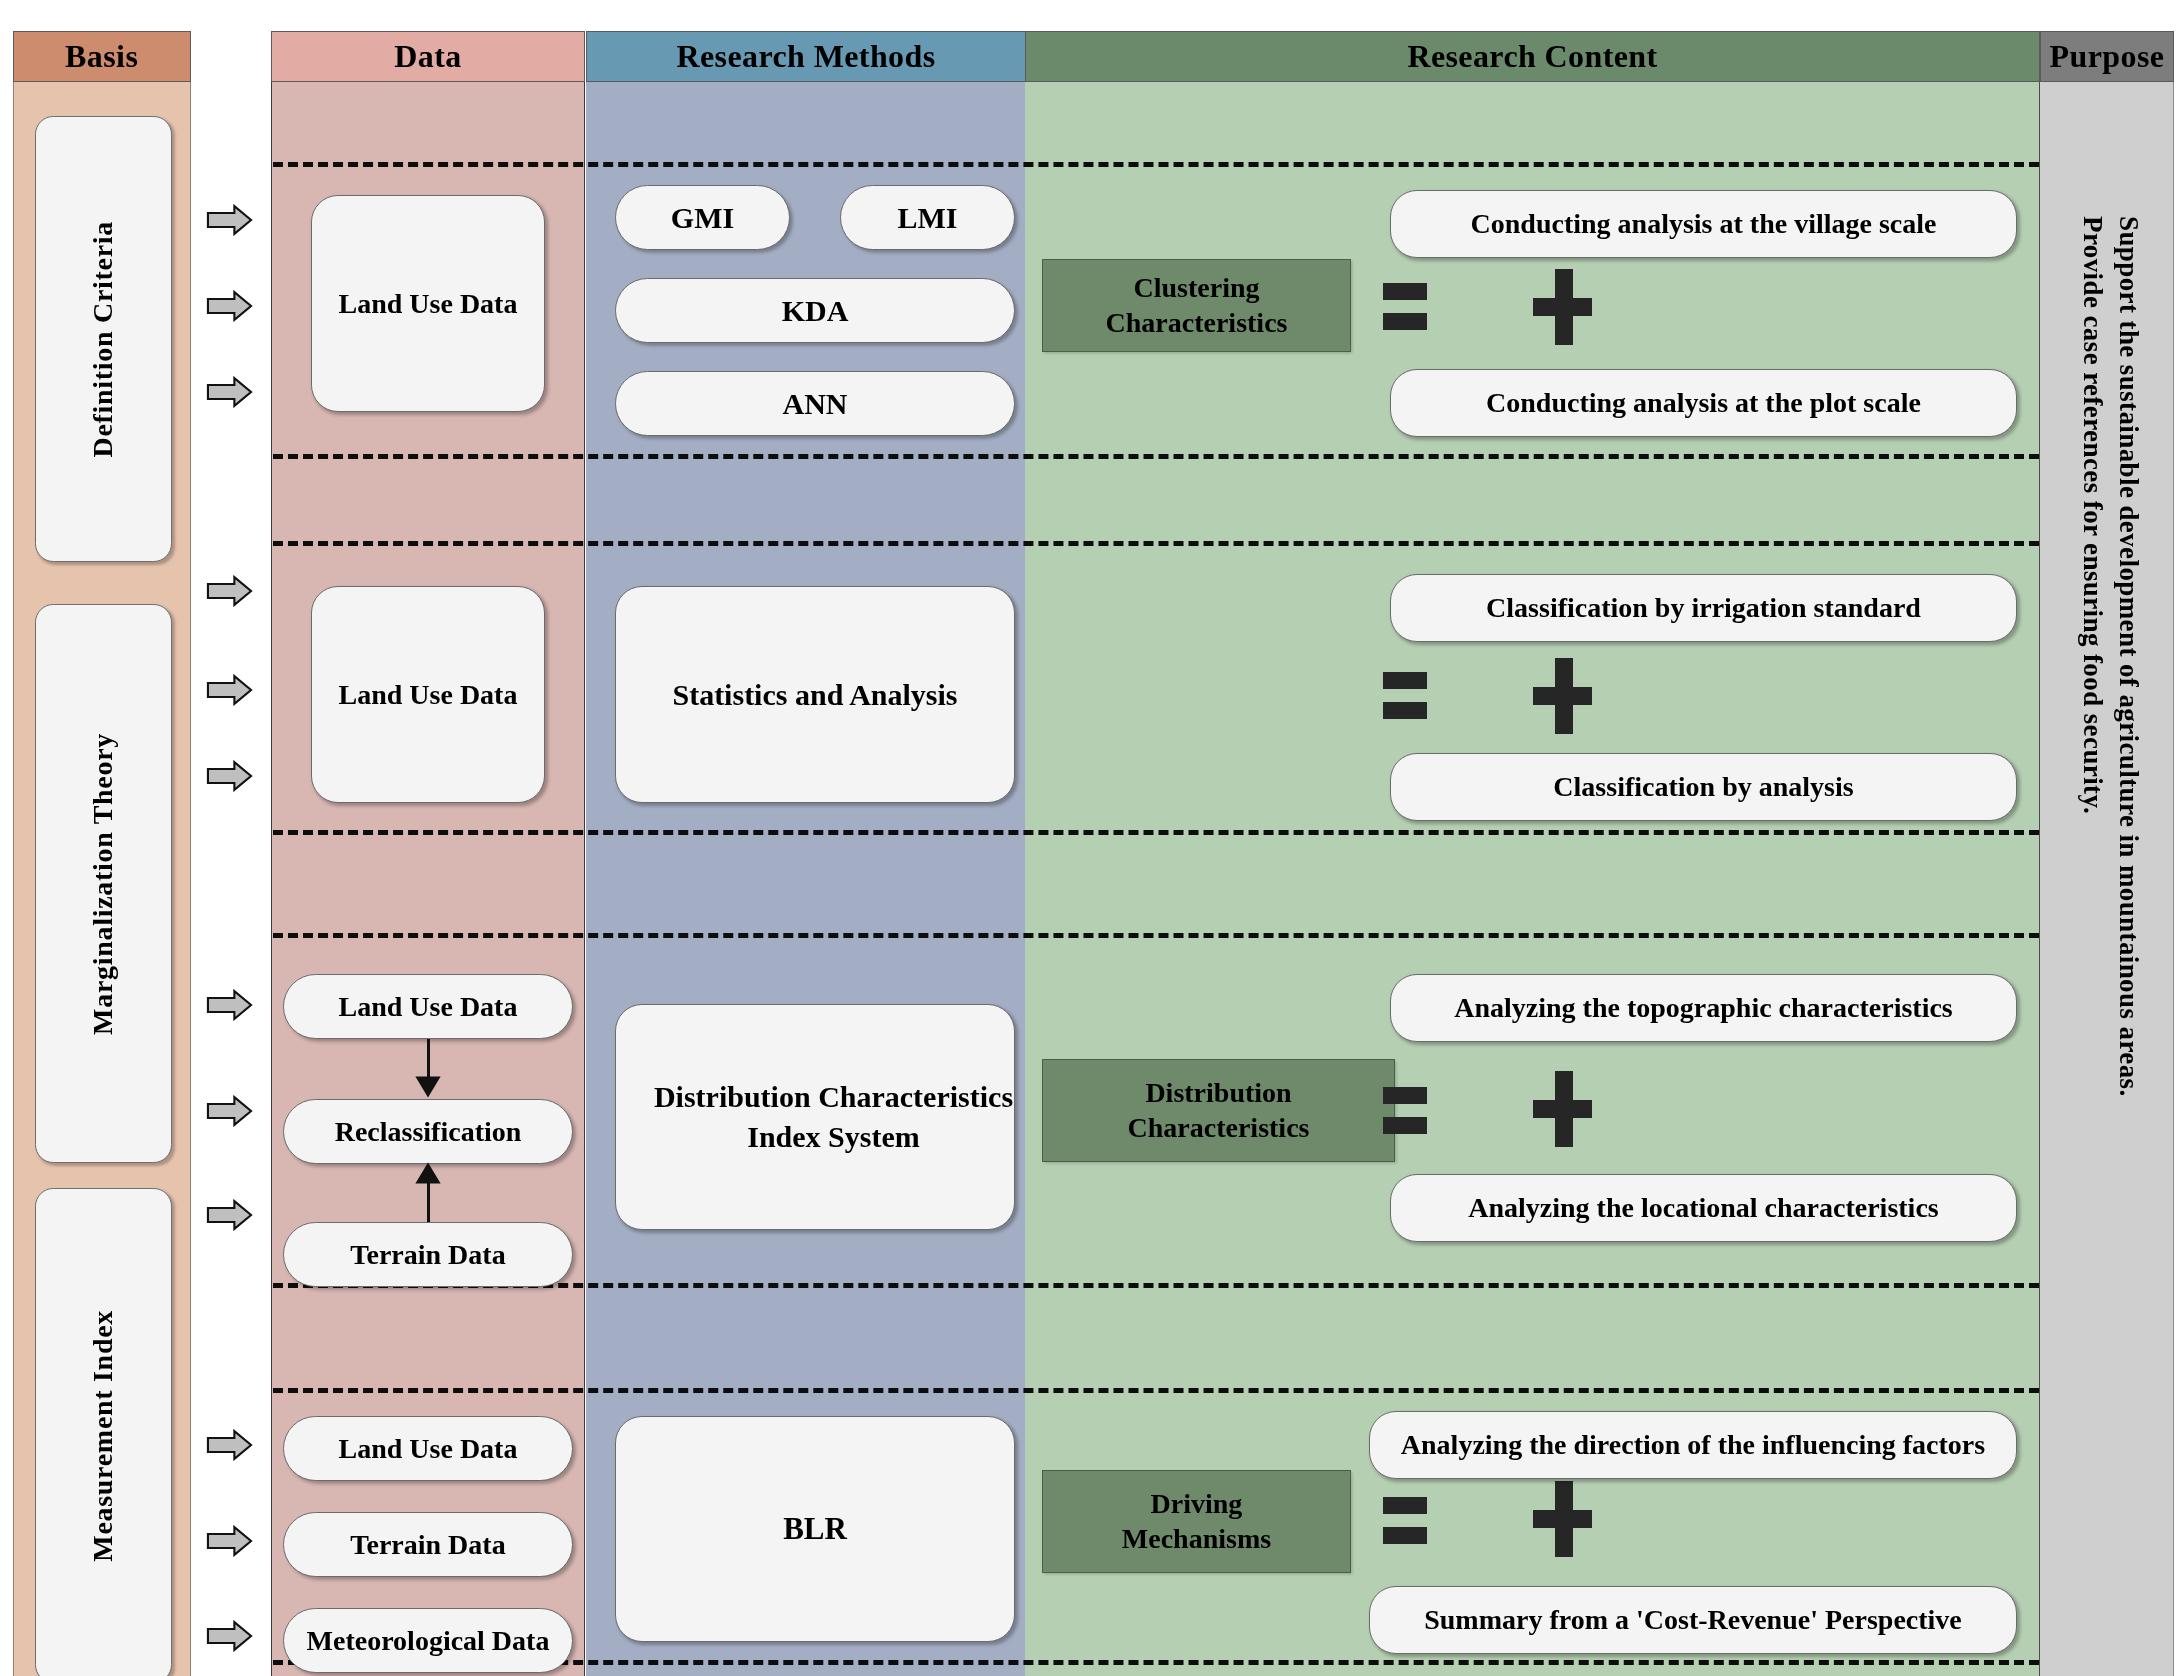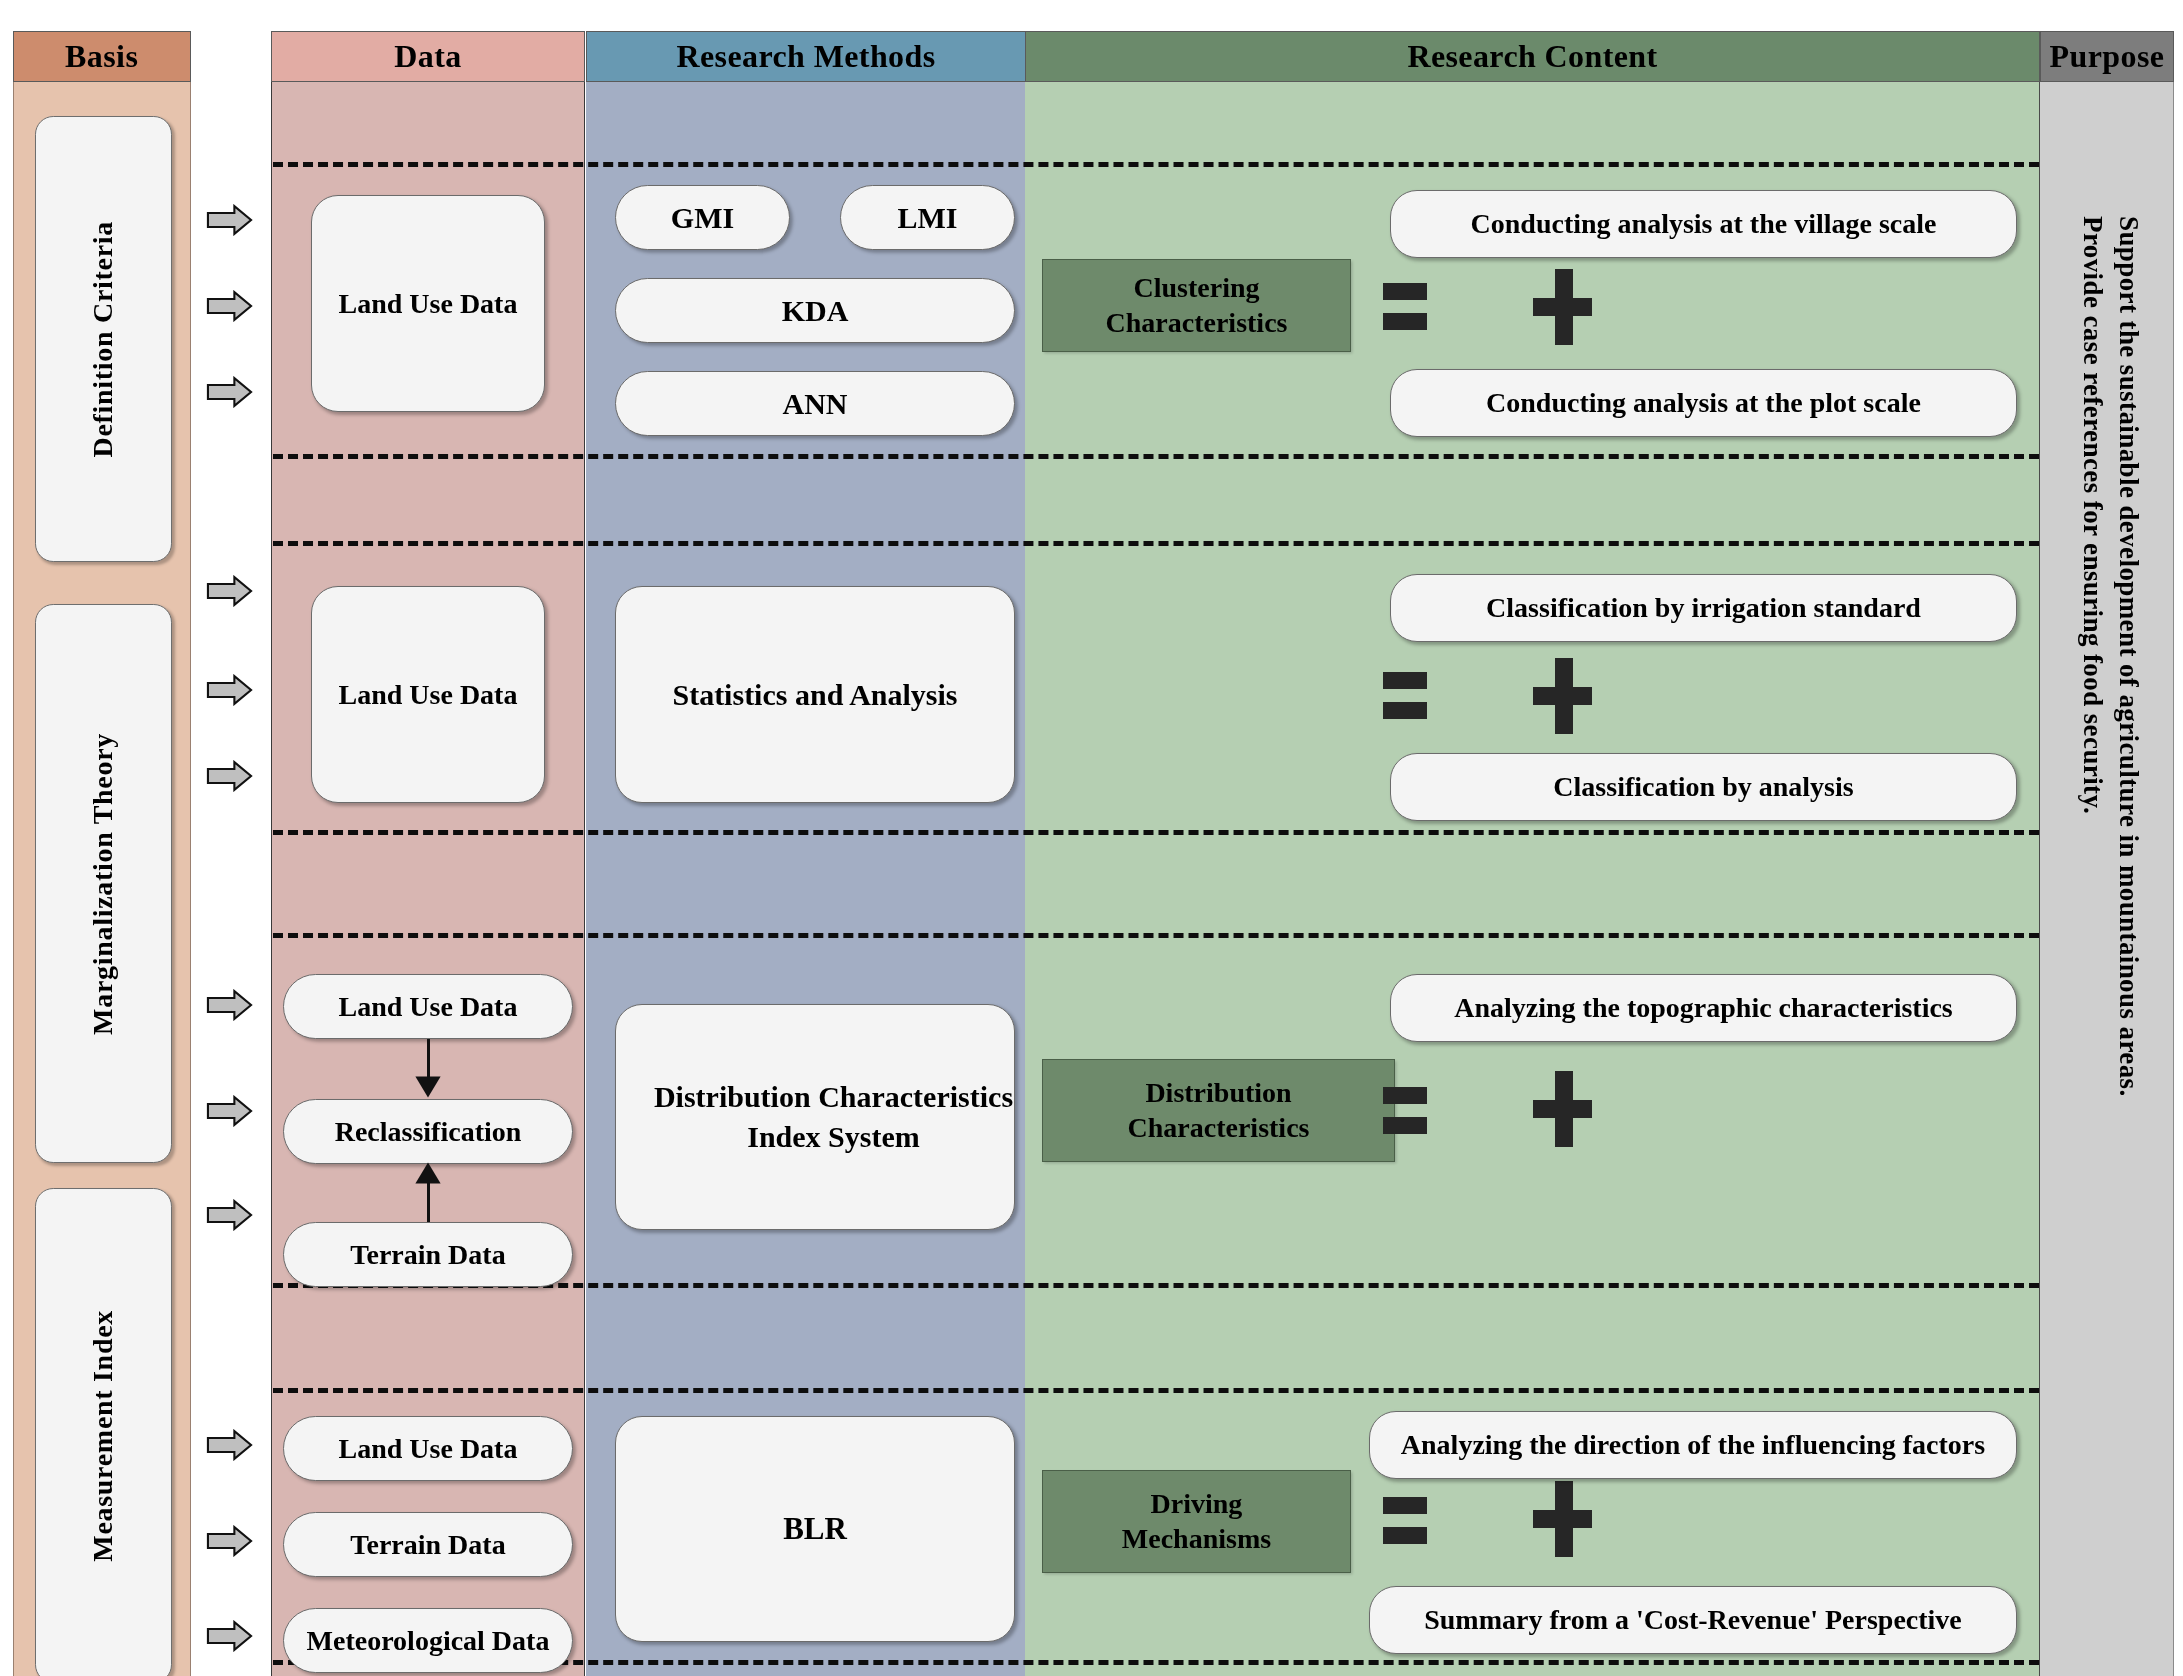--- a/index.html
+++ b/index.html
@@ -228,20 +228,21 @@
   </div>
   <div class="eqsign" style="left:1383px;top:1063px;">
       <i class="a"></i>
       <i class="b"></i>
     </div>
   <div class="plussign" style="left:1533px;top:1047px;">
       <i class="v"></i>
       <i class="h"></i>
     </div>
   <div class="wbox rrect" style="left:1390px;top:950px;width:627px;height:68px;font-size:28px;">Analyzing the topographic characteristics</div>
+  <div class="wbox rrect" style="left:1390px;top:1150px;width:627px;height:68px;font-size:28px;">Analyzing the locational characteristics</div>
 
   <div class="wbox pill" style="left:283px;top:1392px;width:290px;height:65px;font-size:28px;">Land Use Data</div>
   <div class="wbox pill" style="left:283px;top:1488px;width:290px;height:65px;font-size:28px;">Terrain Data</div>
   <div class="wbox pill" style="left:283px;top:1584px;width:290px;height:65px;font-size:28px;">Meteorological Data</div>
 
   <div class="wbox rrect" style="left:615px;top:1392px;width:400px;height:226px;font-size:31px;">BLR</div>
 
   <div class="greenlabel" style="left:1042px;top:1446px;width:309px;height:103px;">
     <div>
       <div>Driving</div>

